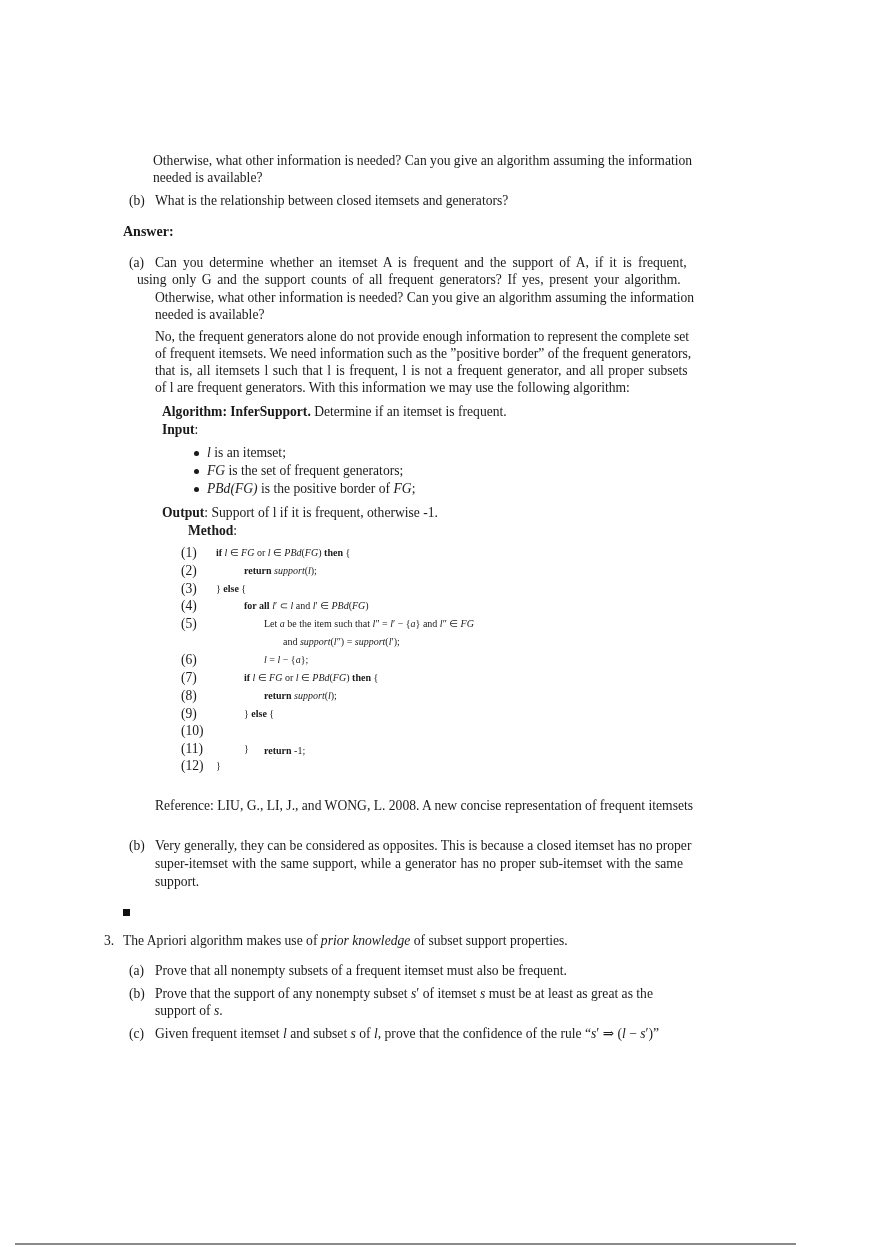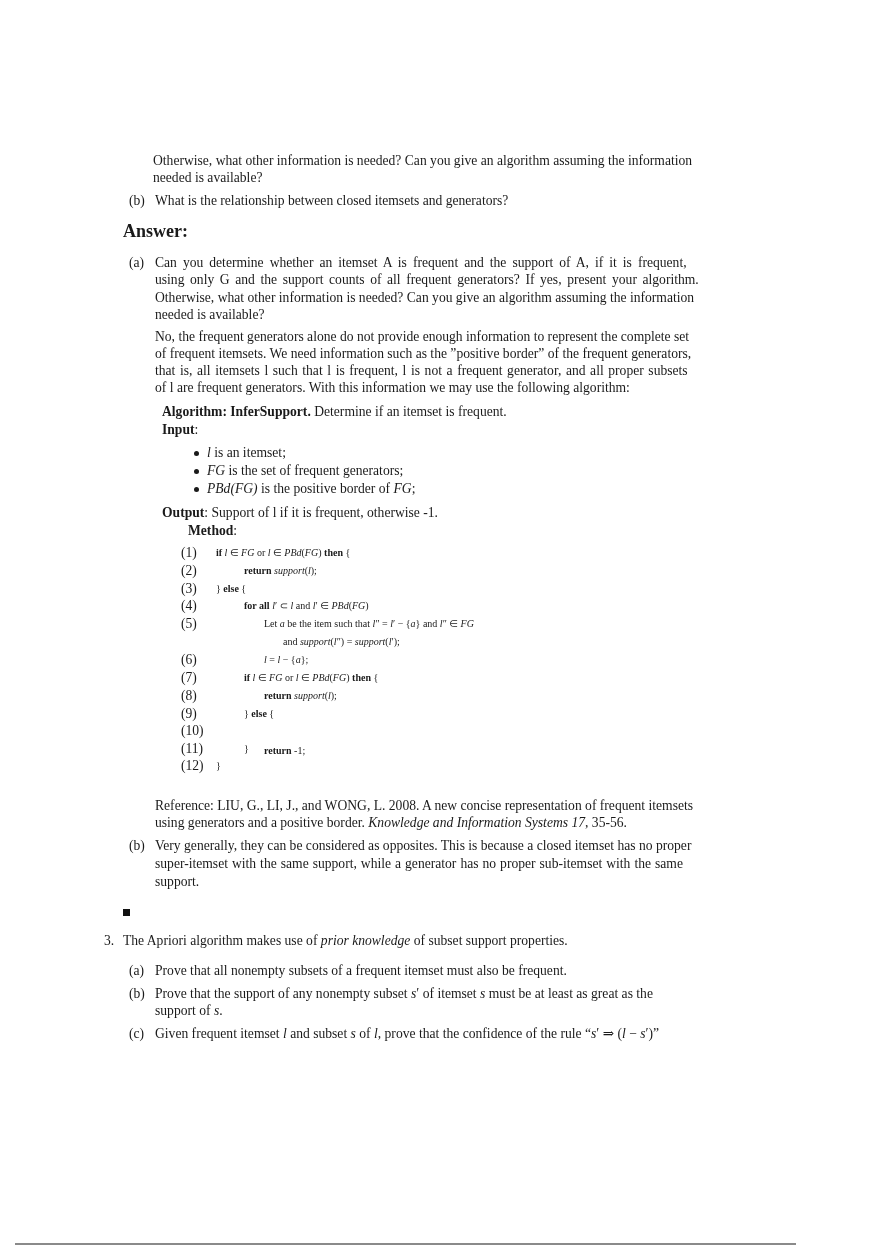--- a/index.html
+++ b/index.html
@@ -20,25 +20,25 @@
 </head>
 <body>
 
 <div class="page">
 
   <div class="t" style="left:153px;top:152px;">Otherwise, what other information is needed? Can you give an algorithm assuming the information</div>
   <div class="t" style="left:153px;top:169px;">needed is available?</div>
   <div class="lbl" style="left:129px;top:192px;">(b)</div>
   <div class="t" style="left:155px;top:192px;">What is the relationship between closed itemsets and generators?</div>
 
-  <div class="t b" style="left:123px;top:223px;font-size:18px;">Answer:</div>
+  <div class="t b" style="left:123px;top:223px;font-size:14px;">Answer:</div>
 
   <div class="lbl" style="left:129px;top:254px;">(a)</div>
   <div class="t" style="left:155px;top:254px;word-spacing:2.6px;">Can you determine whether an itemset A is frequent and the support of A, if it is frequent,</div>
-  <div class="t" style="left:155px;top:271px;word-spacing:2.2px;text-align:right;">using only G and the support counts of all frequent generators? If yes, present your algorithm.</div>
+  <div class="t" style="left:137px;top:271px;word-spacing:2.2px;text-align:right;">using only G and the support counts of all frequent generators? If yes, present your algorithm.</div>
   <div class="t" style="left:155px;top:289px;">Otherwise, what other information is needed? Can you give an algorithm assuming the information</div>
   <div class="t" style="left:155px;top:306px;">needed is available?</div>
 
   <div class="t" style="left:155px;top:328px;">No, the frequent generators alone do not provide enough information to represent the complete set</div>
   <div class="t" style="left:155px;top:345px;">of frequent itemsets. We need information such as the ”positive border” of the frequent generators,</div>
   <div class="t" style="left:155px;top:362px;word-spacing:1.2px;">that is, all itemsets l such that l is frequent, l is not a frequent generator, and all proper subsets</div>
   <div class="t" style="left:155px;top:379px;">of l are frequent generators. With this information we may use the following algorithm:</div>
 
   <div class="t" style="left:162px;top:403px;">
     <span class="b">Algorithm: InferSupport.</span>
@@ -87,21 +87,20 @@
   <div class="num" style="top:722px;">(10)</div>
   <div class="code" style="left:264px;top:722px;margin-top:20px;"><b>return</b> -1;</div>
 
   <div class="num" style="top:740px;">(11)</div>
   <div class="code" style="left:244px;top:740px;">}</div>
 
   <div class="num" style="top:757px;">(12)</div>
   <div class="code" style="left:216px;top:757px;">}</div>
 
   <div class="t" style="left:155px;top:797px;">Reference: LIU, G., LI, J., and WONG, L. 2008. A new concise representation of frequent itemsets</div>
-  <div class="t" style="left:155px;top:814px;"><span>using generators and a positive border. </span><span class="i">Knowledge and Information Systems 17</span><span>, 35-56.</span></div>
 
   <div class="lbl" style="left:129px;top:837px;">(b)</div>
   <div class="t" style="left:155px;top:837px;">Very generally, they can be considered as opposites. This is because a closed itemset has no proper</div>
   <div class="t" style="left:155px;top:855px;word-spacing:0.6px;">super-itemset with the same support, while a generator has no proper sub-itemset with the same</div>
   <div class="t" style="left:155px;top:873px;">support.</div>
 
   <div class="qed"></div>
 
   <div class="lbl" style="left:104px;top:932px;">3.</div>
   <div class="t" style="left:123px;top:932px;"><span>The Apriori algorithm makes use of </span><span class="i">prior knowledge</span><span> of subset support properties.</span></div>

